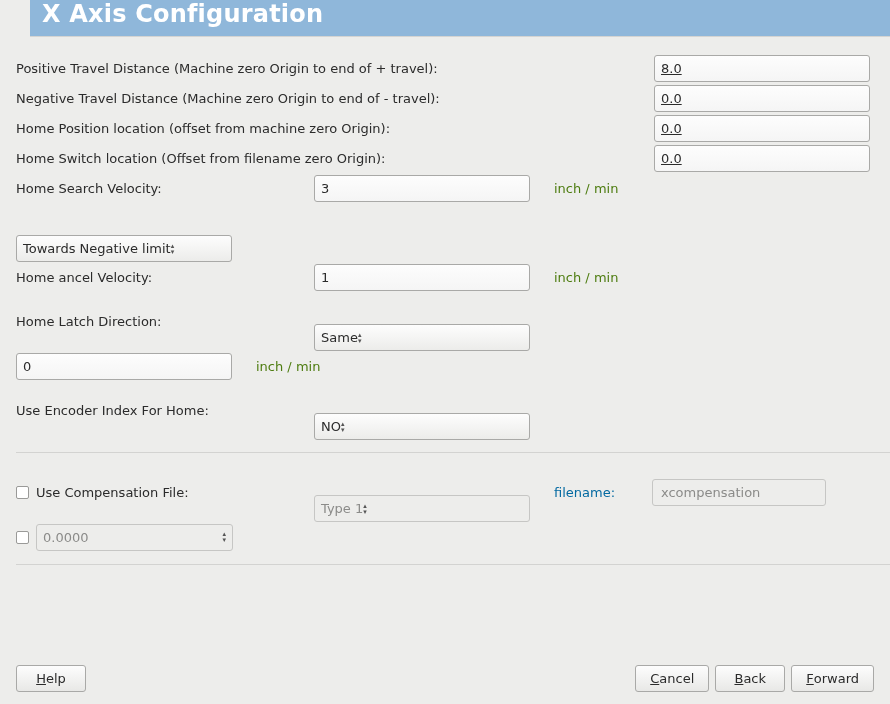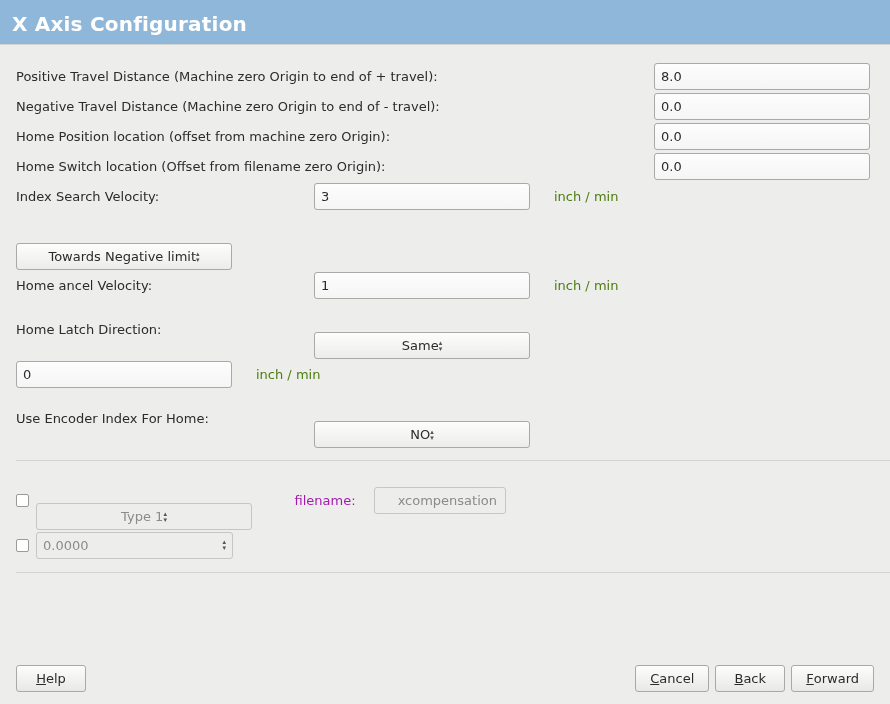--- a/index.html
+++ b/index.html
@@ -10,24 +10,25 @@
     background: #ededeb;
     font-family: "DejaVu Sans", "Liberation Sans", Arial, sans-serif;
     font-size: 13px;
     color: #2b2b2b;
     overflow: hidden;
   }
   .titlebar {
     background: #8fb7da;
     color: #fff;
     font-weight: bold;
-    font-size: 20px;
-    padding: 12px 12px 8px 12px;
+    font-size: 24px;
+    padding: 0 12px 8px 12px;
     border-bottom: 1px solid #d4d4d2;
     letter-spacing: 0.2px;
+    margin-left: 30px;
   }
   .content {
     padding: 16px 0 0 16px;
   }
   .row {
     display: flex;
     align-items: center;
     min-height: 30px;
   }
   .label-wide {
@@ -43,32 +44,33 @@
     background: linear-gradient(#fdfdfd, #f5f5f5);
     border: 1px solid #a9a9a7;
     border-radius: 3px;
     padding: 2px 6px;
     font: inherit;
     color: #2b2b2b;
     outline: none;
   }
   .input-right {
     width: 216px;
+    text-decoration: underline;
   }
   .input-mid {
     width: 216px;
   }
   .unit {
     padding-left: 24px;
     color: #4d7c0f;
   }
   .select-like {
     display: flex;
     align-items: center;
-    justify-content: center;
+    justify-content: flex-start;
     width: 216px;
     background: linear-gradient(#fdfdfd, #ececea);
     cursor: pointer;
     position: relative;
     margin-top: 32px;
   }
   .select-like.disabled, .spin-like.disabled, .input-text.disabled {
     color: #8b8b89;
     background: #ededeb;
     border-color: #c6c6c4;
@@ -107,34 +109,32 @@
     margin-right: 7px;
     display: inline-block;
     cursor: pointer;
   }
   .check-label {
     width: 278px;
   }
   .filename-label {
     padding-left: 24px;
     width: 122px;
-    color: #a21caf;
-    text-align: center;
+    color: #0369a1;
   }
   .filename-box {
-    width: 132px;
+    width: 174px;
     height: 27px;
     background: #ededeb;
     border: 1px solid #c6c6c4;
     border-radius: 3px;
     padding: 2px 8px;
     color: #8b8b89;
     display: inline-flex;
     align-items: center;
-    justify-content: flex-end;
   }
   .button-bar {
     position: absolute;
     bottom: 12px;
     left: 16px;
     right: 16px;
     display: flex;
     align-items: center;
   }
   .btn {
@@ -174,21 +174,21 @@
   <div class="row">
     <div class="label-wide">Home Position location   (offset from machine zero Origin):</div>
     <input class="input-text input-right" value="0.0" style="">
   </div>
   <div class="row">
     <div class="label-wide">Home Switch location   (Offset from filename zero Origin):</div>
     <input class="input-text input-right" value="0.0" style="">
   </div>
 
   <div class="row">
-    <div class="label-narrow">Index Search Velocity:</div>
+    <div class="label-narrow">Home Search Velocity:</div>
     <input class="input-text input-mid" value="3" style="">
     <div class="unit">inch / min</div>
   </div>
 
   <div class="row">
     <div class="select-like" tabindex="0">
       <span>Towards Negative limit</span>
       <span class="spinner-arrows">▴<br>▾</span>
     </div>
   </div>
@@ -217,20 +217,21 @@
     <div class="select-like" tabindex="0">
       <span>NO</span>
       <span class="spinner-arrows">▴<br>▾</span>
     </div>
   </div>
 
   <hr class="hr">
 
   <div class="check-row">
     <span class="checkbox"></span>
+    <div class="check-label">Use Compensation File:</div>
     <div class="select-like disabled">
       <span>Type 1</span>
       <span class="spinner-arrows">▴<br>▾</span>
     </div>
     <div class="filename-label">filename:</div>
     <div class="filename-box">
       <span>xcompensation</span>
     </div>
   </div>
 

